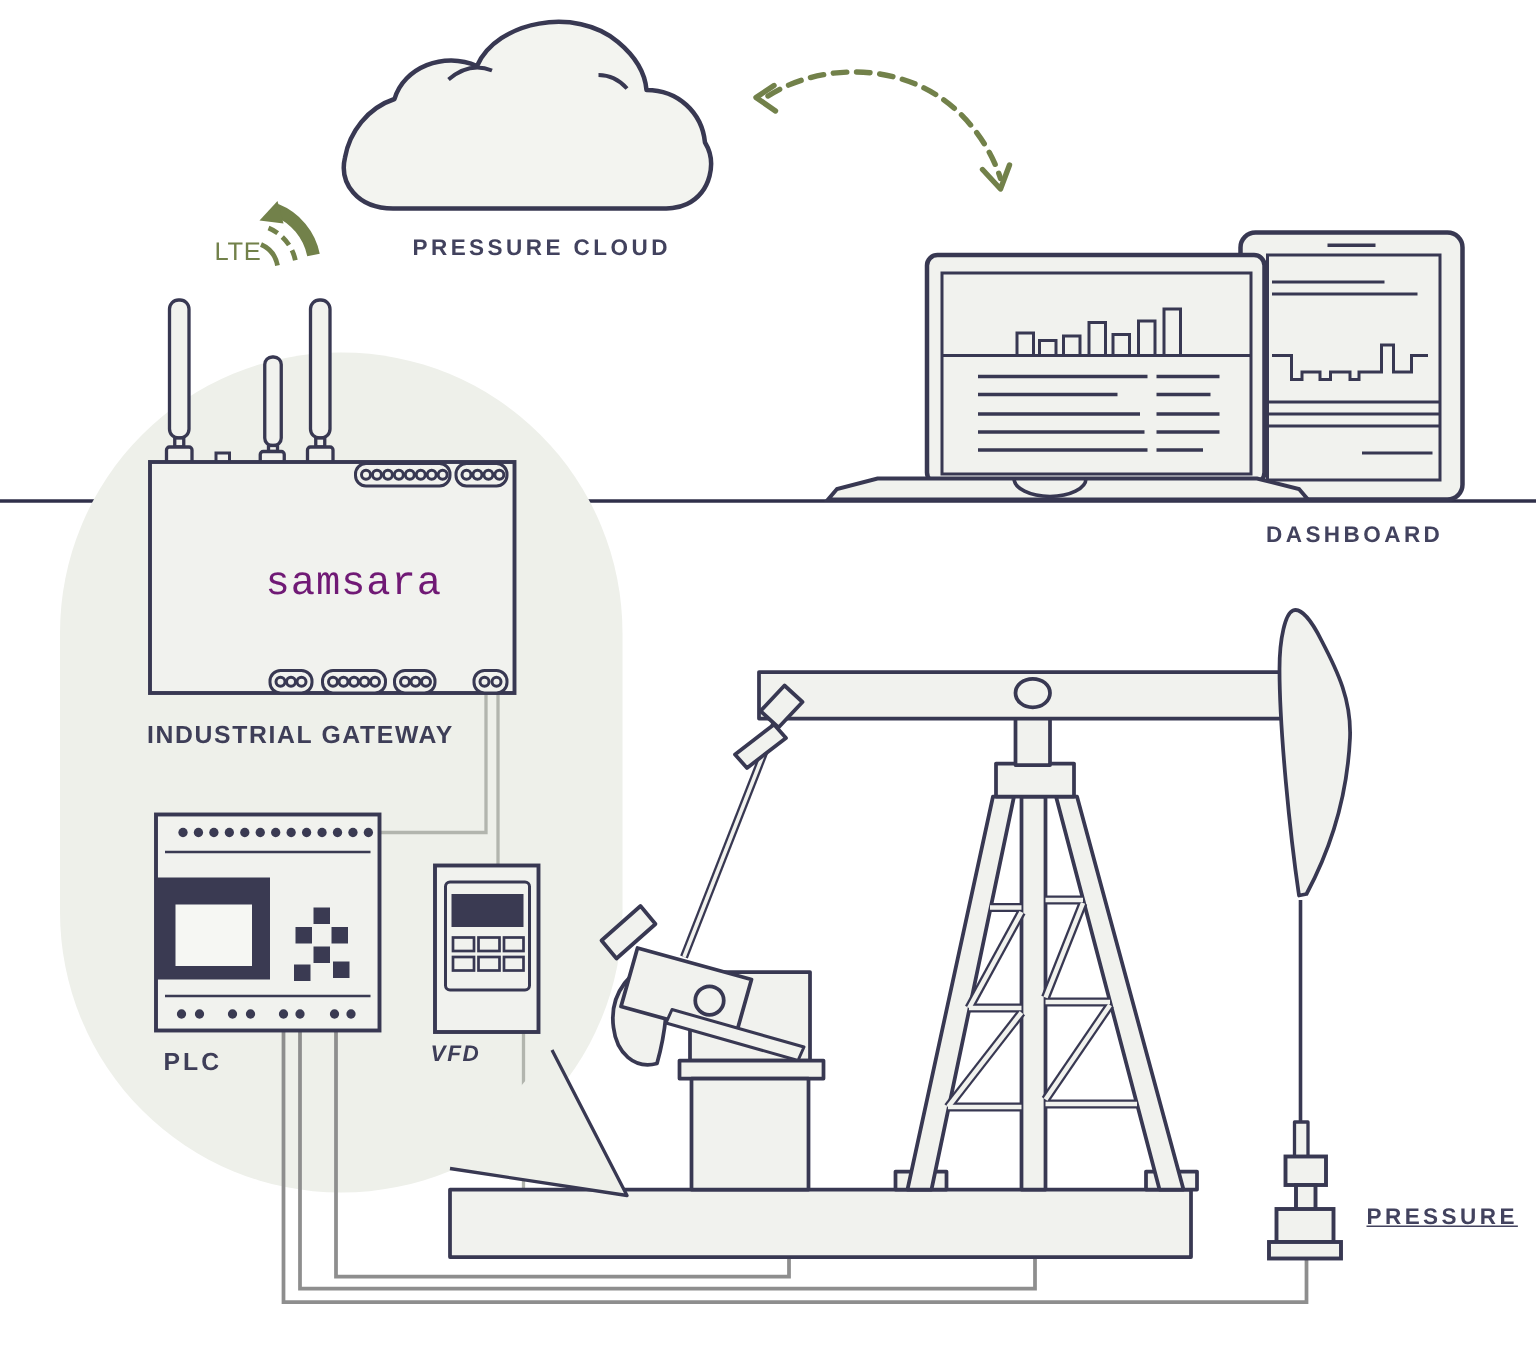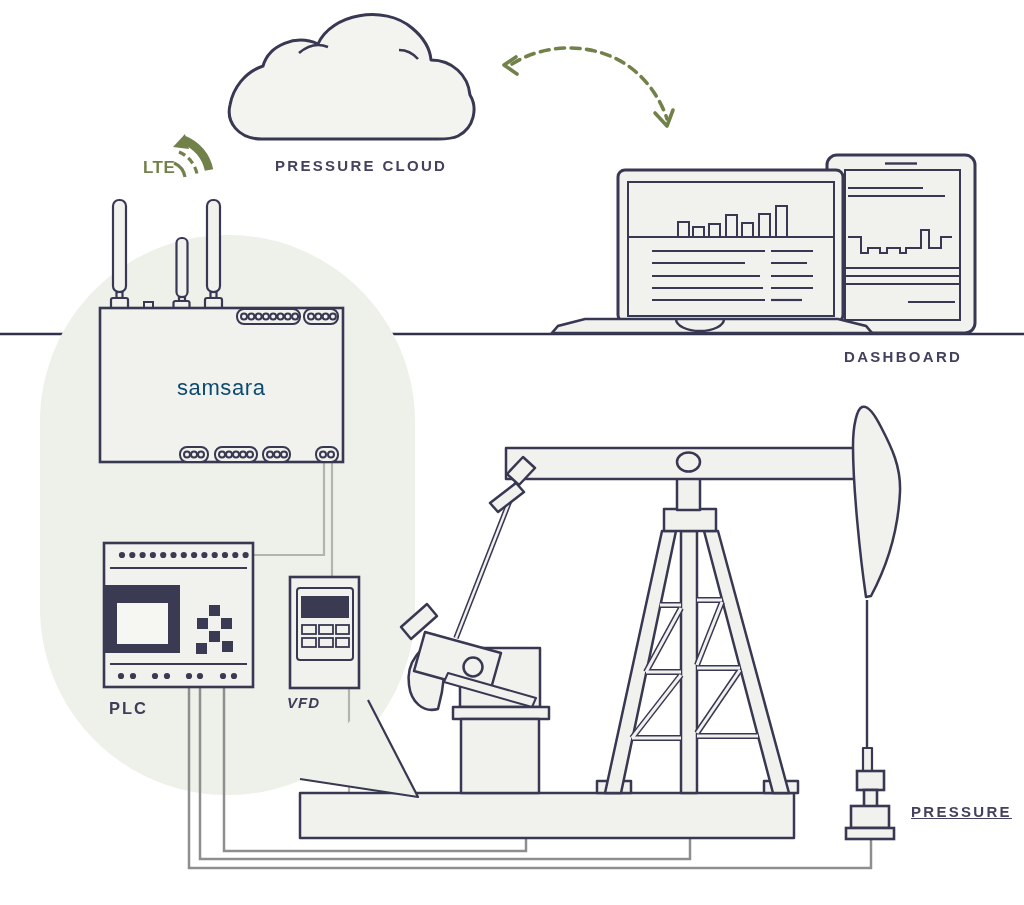--- a/index.html
+++ b/index.html
@@ -22,28 +22,29 @@
     font-weight:800;
     letter-spacing:2.3px;
   }
   .lbl-device{
     font-size:16.5px;
     font-weight:600;
     letter-spacing:1.1px;
     color:#3e3e58;
   }
   .lbl-brand{
-    font-size:22px;
+    font-size:27px;
     font-weight:500;
     letter-spacing:0.6px;
-    color:#0c4a6e;
+    color:#701a75;
+    font-family:Liberation Mono, monospace;
   }
   .lbl-lte{
     font-size:17px;
-    font-weight:700;
+    font-weight:400;
     letter-spacing:0.5px;
     color:#72814a;
   }
 </style>
 </head>
 <body>
 
 <div class="stage">
 
 <svg width="1024" height="905" viewBox="0 0 1024 905">
@@ -317,18 +318,19 @@
     </g>
     <path d="M 585 319 L 838 319 L 866 326 L 872 333 L 552 333 L 558 326 Z" stroke-width="2.6"></path>
     <path d="M 676 319 A 24 12 0 0 0 724 319" fill="none" stroke-width="2.4"></path>
   </g>
 
 </svg>
 
 <div class="lbl lbl-caps" style="left:275px;top:157px;">PRESSURE CLOUD</div>
 <div class="lbl lbl-lte" style="left:143px;top:158px;">LTE</div>
 <div class="lbl lbl-brand" style="left:177px;top:375px;">samsara</div>
+<div class="lbl lbl-device" style="left:98px;top:481px;">INDUSTRIAL GATEWAY</div>
 <div class="lbl lbl-device" style="left:109px;top:699px;letter-spacing:2px;">PLC</div>
 <div class="lbl lbl-device" style="left:287px;top:694px;font-size:15px;font-style:italic;">VFD</div>
 <div class="lbl lbl-caps" style="left:844px;top:348px;">DASHBOARD</div>
 <div class="lbl lbl-caps" style="left:911px;top:803px;text-decoration:underline;">PRESSURE</div>
 
 </div>
 
 </body></html>

